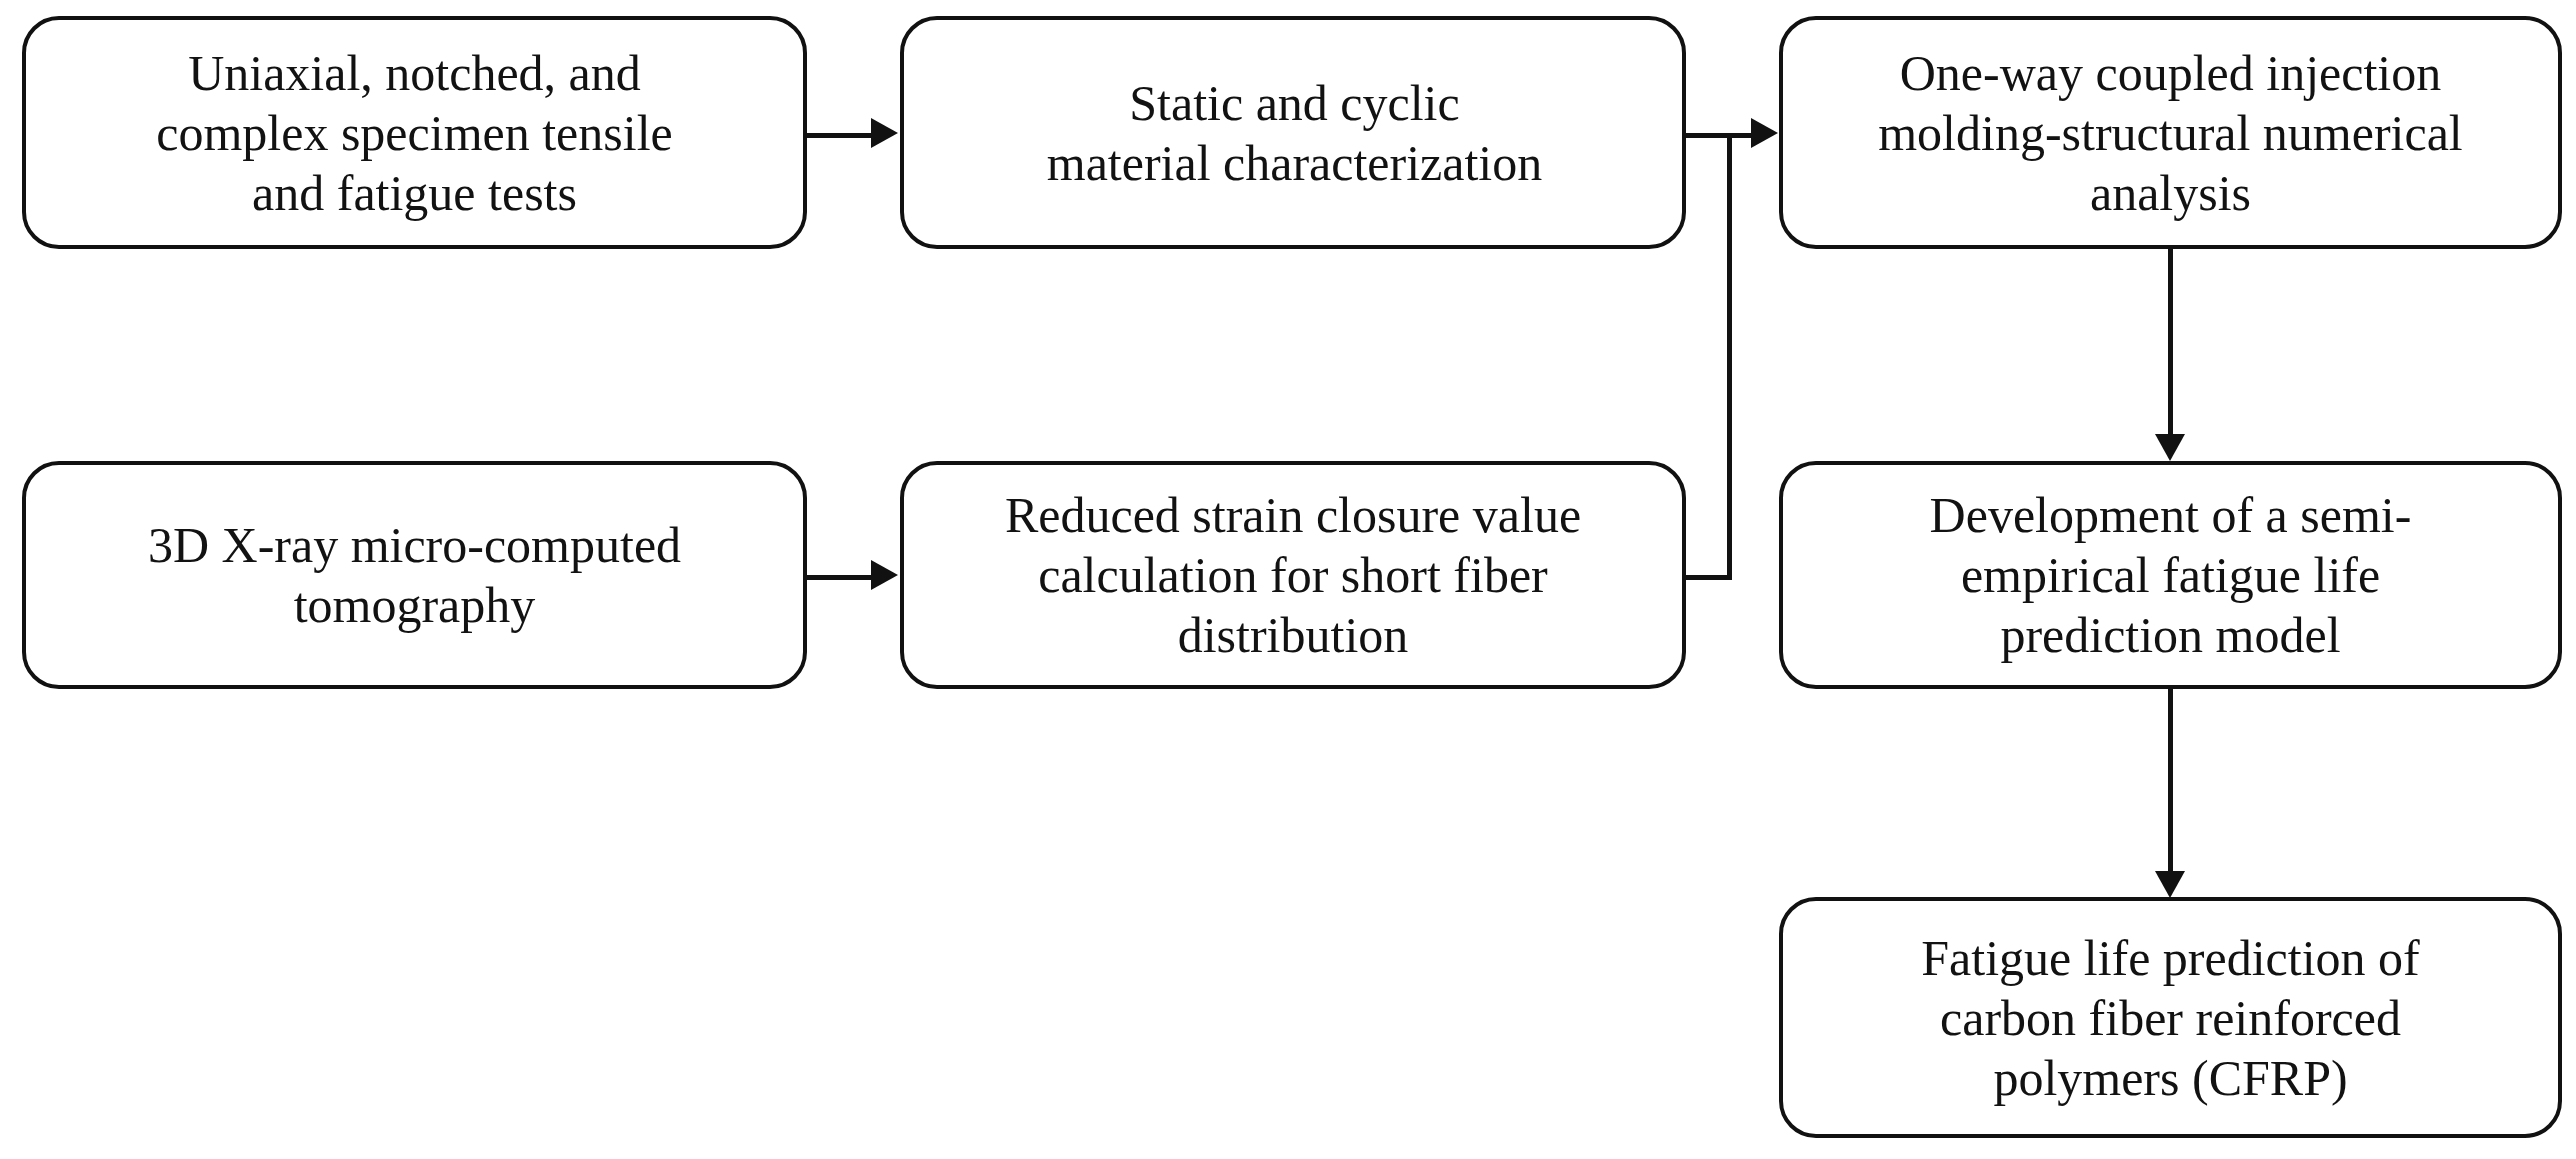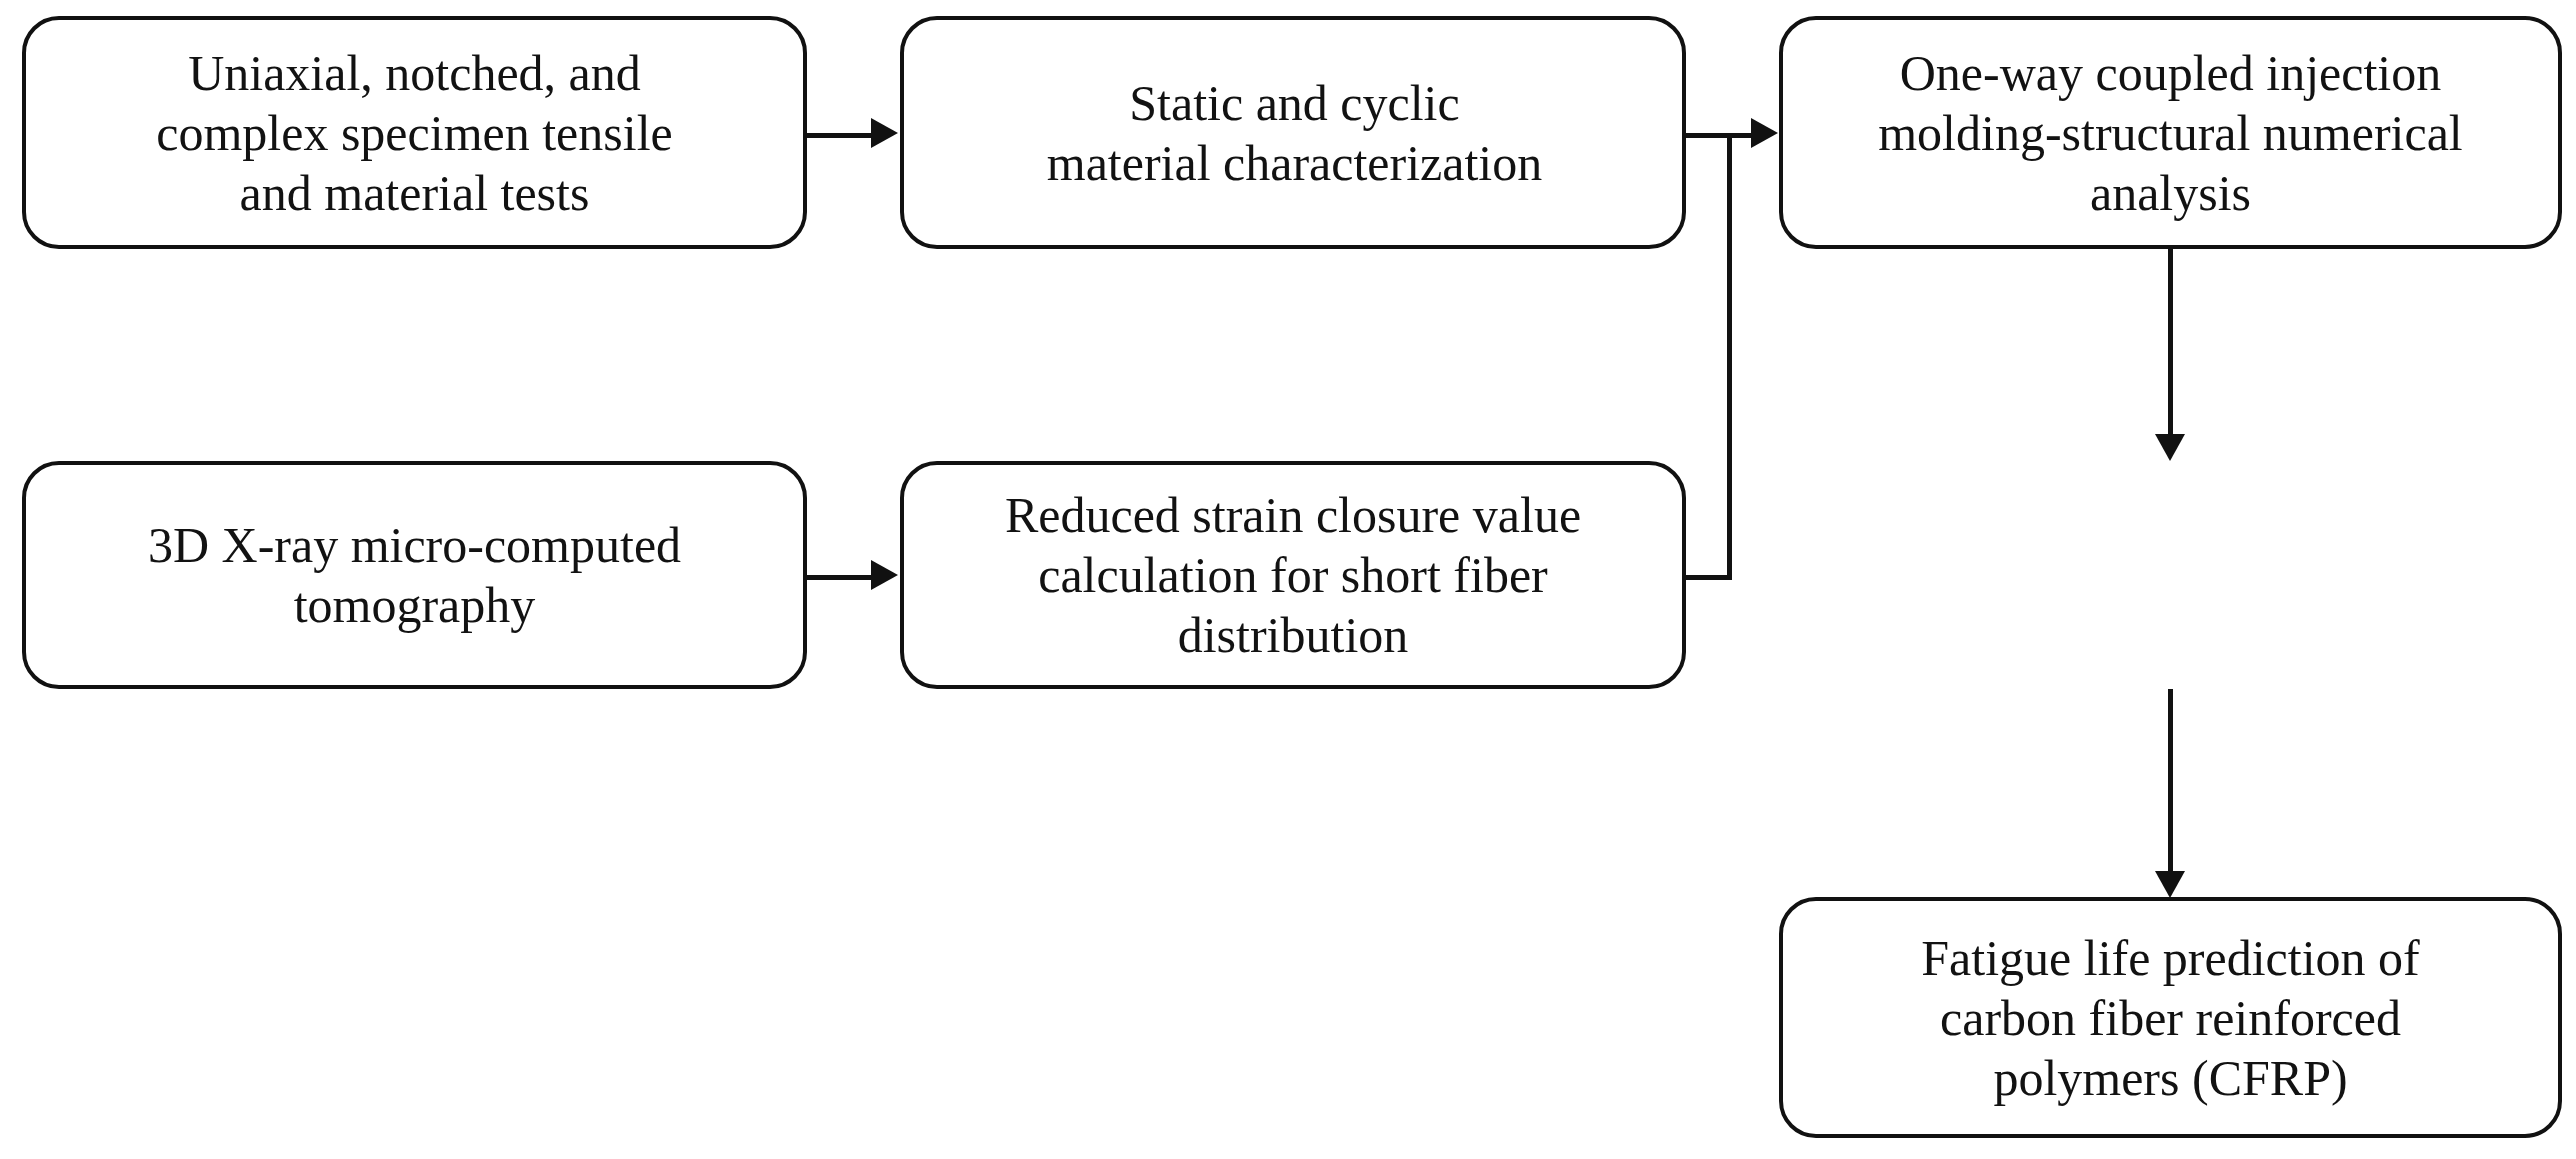--- a/index.html
+++ b/index.html
@@ -92,21 +92,21 @@
   #arrow-model-to-cfrp                 { left: 2155px; top: 871px; }
 </style>
 </head>
 <body>
 
 <div id="canvas">
 
   <div class="node" id="node-tensile-fatigue-tests">
     <span class="label">Uniaxial, notched, and
 complex specimen tensile
-and material tests</span>
+and fatigue tests</span>
   </div>
 
   <div class="node" id="node-material-characterization">
     <span class="label">Static and cyclic
 material characterization</span>
   </div>
 
   <div class="node" id="node-coupled-numerical-analysis">
     <span class="label">One-way coupled injection
 molding-structural numerical
@@ -117,20 +117,25 @@
     <span class="label">3D X-ray micro-computed
 tomography</span>
   </div>
 
   <div class="node" id="node-strain-closure-calculation">
     <span class="label">Reduced strain closure value
 calculation for short fiber
 distribution</span>
   </div>
 
+  <div class="node" id="node-fatigue-life-model">
+    <span class="label">Development of a semi-
+empirical fatigue life
+prediction model</span>
+  </div>
 
   <div class="node" id="node-cfrp-prediction">
     <span class="label">Fatigue life prediction of
 carbon fiber reinforced
 polymers (CFRP)</span>
   </div>
 
   <div class="conn h" id="conn-tests-to-characterization"></div>
   <div class="arrow right" id="arrow-tests-to-characterization"></div>
 

